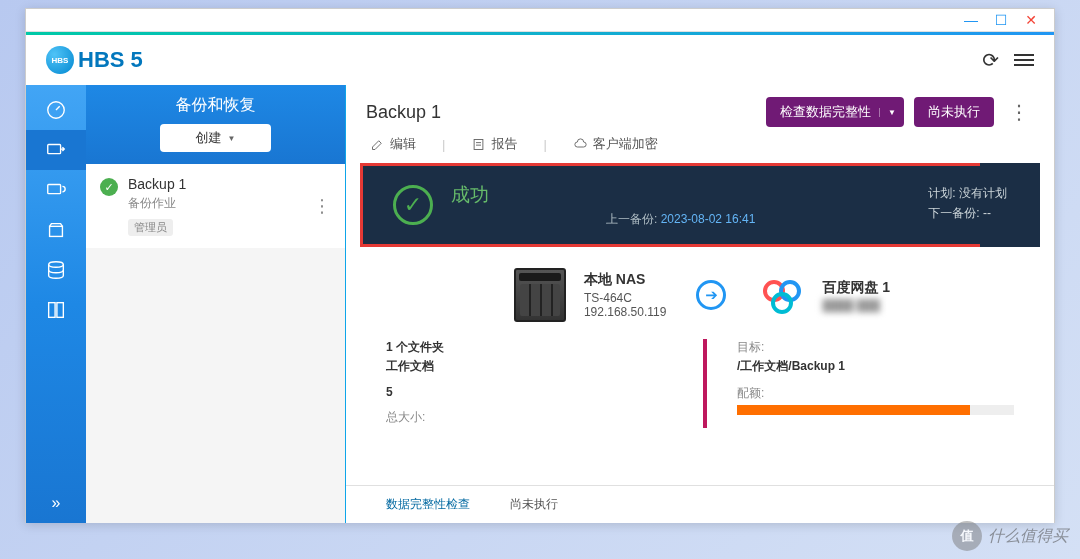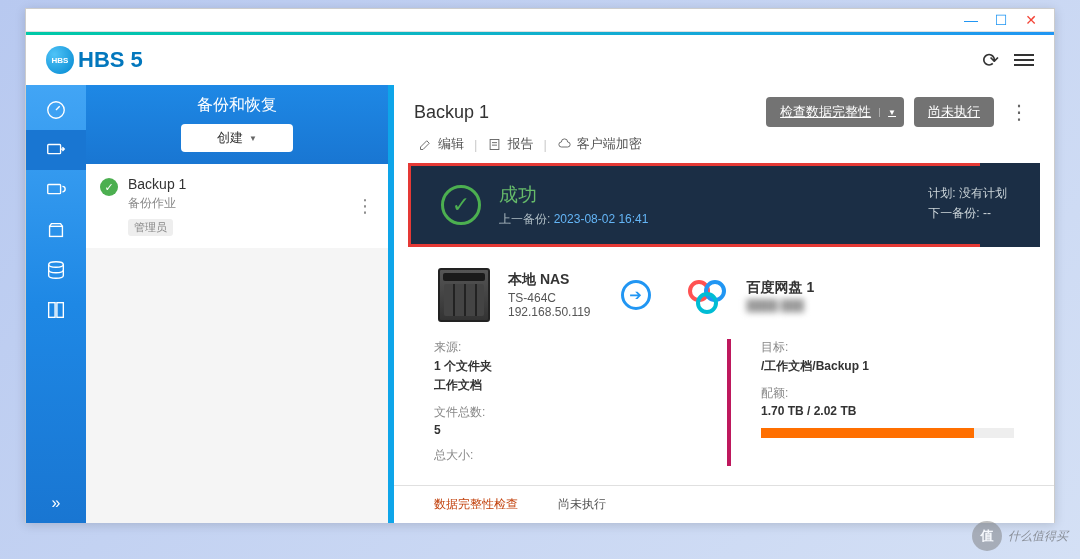--- a/index.html
+++ b/index.html
@@ -24,83 +24,83 @@
     .menu-icon div { height: 2px; background: #333; }
     
     .body-area { display: flex; height: 438px; }
     
     .nav-rail { width: 60px; background: linear-gradient(180deg, #42a5f5 0%, #1e88e5 50%, #1976d2 100%); display: flex; flex-direction: column; padding-top: 5px; }
     .nav-item { height: 40px; display: flex; align-items: center; justify-content: center; color: #fff; cursor: pointer; }
     .nav-item.active { background: #1976d2; }
     .nav-item svg { width: 22px; height: 22px; stroke: #fff; fill: none; stroke-width: 1.5; }
     .nav-collapse { margin-top: auto; height: 40px; display: flex; align-items: center; justify-content: center; color: #fff; cursor: pointer; }
     
-    .list-panel { width: 308px; background: #f5f5f5; border-right: 6px solid #0ea5e9; }
+    .list-panel { width: 260px; background: #f5f5f5; border-right: 1px solid #0ea5e9; }
     .list-header { background: linear-gradient(180deg, #1e88e5 0%, #1976d2 100%); color: #fff; text-align: center; padding: 10px 0 12px; }
     .list-header-title { font-size: 16px; font-weight: 500; margin-bottom: 8px; }
     .create-btn { background: #fff; color: #333; border: none; border-radius: 4px; padding: 5px 36px; font-size: 13px; cursor: pointer; display: inline-flex; align-items: center; gap: 6px; }
     .create-btn::after { content: '▼'; font-size: 8px; color: #666; }
     
     .job-item { background: #fff; padding: 12px 14px; display: flex; align-items: flex-start; gap: 10px; }
     .job-status-icon { width: 18px; height: 18px; border-radius: 50%; background: #4caf50; display: flex; align-items: center; justify-content: center; color: #fff; font-size: 11px; flex-shrink: 0; margin-top: 2px; }
     .job-info { flex: 1; }
     .job-name { font-size: 14px; color: #333; margin-bottom: 3px; }
     .job-type { font-size: 12px; color: #888; margin-bottom: 5px; }
     .job-owner { font-size: 11px; color: #888; background: #eee; border-radius: 3px; padding: 1px 6px; display: inline-block; }
     .job-more { color: #888; font-size: 18px; cursor: pointer; align-self: center; }
     
     .main-panel { flex: 1; background: #fff; padding: 0; display: flex; flex-direction: column; overflow: hidden; }
     .main-header { display: flex; align-items: center; padding: 12px 20px 8px; gap: 10px; }
     .main-title { font-size: 18px; color: #333; flex: 1; }
-    .btn-primary { background: #737373; color: #fff; border: none; border-radius: 4px; padding: 6px 14px; font-size: 13px; cursor: pointer; text-decoration: underline; }
+    .btn-primary { background: #701a75; color: #fff; border: none; border-radius: 4px; padding: 6px 14px; font-size: 13px; cursor: pointer; }
     .btn-check { display: flex; align-items: center; gap: 8px; padding-right: 8px; }
     .btn-check::after { content: '▼'; font-size: 8px; border-left: 1px solid rgba(255,255,255,0.4); padding-left: 8px; }
     .main-more { font-size: 20px; color: #666; cursor: pointer; padding: 0 5px; }
     
-    .action-row { display: flex; align-items: center; gap: 4px; padding: 0 20px 10px; font-size: 13px; color: #555; }
+    .action-row { display: flex; align-items: center; gap: 20px; padding: 0 20px 10px; font-size: 13px; color: #555; }
     .action-item { display: flex; align-items: center; gap: 5px; cursor: pointer; padding: 0 4px; }
     .action-sep { color: #ccc; margin: 0 2px; }
     .action-item svg { width: 15px; height: 15px; stroke: #666; fill: none; stroke-width: 1.5; }
     
     .status-banner { margin: 0 14px; border: 3px solid #e53935; background: #1b2e45; color: #fff; padding: 16px 30px; display: flex; align-items: center; gap: 18px; position: relative; }
     .status-banner::after { content: ''; position: absolute; right: -3px; top: -3px; bottom: -3px; width: 60px; background: #1b2e45; }
     .status-icon { width: 40px; height: 40px; border-radius: 50%; border: 3px solid #4caf50; display: flex; align-items: center; justify-content: center; color: #4caf50; font-size: 22px; flex-shrink: 0; }
     .status-text { flex: 1; }
     .status-title { color: #66bb6a; font-size: 19px; font-weight: 500; }
-    .status-sub { font-size: 12px; color: #b0bec5; margin-top: 3px; }
+    .status-sub { font-size: 12px; color: #b0bec5; margin-top: 3px; text-align: center; }
     .status-sub .dt { color: #64b5f6; }
     .status-right { font-size: 12px; color: #cfd8dc; z-index: 1; }
     .status-right div { margin-bottom: 3px; }
     
-    .diagram { padding: 18px 40px 14px; display: flex; align-items: center; justify-content: flex-start; gap: 30px; }
+    .diagram { padding: 18px 40px 14px; display: flex; align-items: center; justify-content: center; gap: 30px; }
     .endpoint { display: flex; align-items: center; gap: 14px; }
     .ep-icon { width: 60px; height: 60px; display: flex; align-items: center; justify-content: center; }
     .nas-icon { width: 52px; height: 54px; background: linear-gradient(180deg, #555 0%, #333 100%); border-radius: 3px; border: 2px solid #222; position: relative; }
     .nas-icon::before { content: ''; position: absolute; top: 3px; left: 3px; right: 3px; height: 8px; background: #1a1a1a; border-radius: 2px; }
     .nas-icon::after { content: ''; position: absolute; bottom: 4px; left: 4px; right: 4px; top: 14px; background: repeating-linear-gradient(90deg, #444 0, #444 9px, #222 9px, #222 11px); border-radius: 2px; }
     .ep-text { font-size: 12px; color: #555; }
     .ep-title { font-size: 14px; font-weight: 600; color: #333; margin-bottom: 2px; }
     .arrow-circle { width: 30px; height: 30px; border-radius: 50%; border: 3px solid #2196f3; display: flex; align-items: center; justify-content: center; color: #2196f3; font-size: 15px; }
     .cloud-icon { width: 52px; height: 52px; position: relative; }
     .cloud-icon svg { width: 100%; height: 100%; }
     .ep-blur { filter: blur(3px); color: #999; font-size: 11px; }
     
     .detail-cols { display: flex; padding: 0 40px; gap: 40px; font-size: 12px; }
     .detail-col { flex: 1; }
     .d-label { color: #888; margin-bottom: 2px; }
     .d-val { color: #333; font-weight: 600; margin-bottom: 10px; }
     .quota-bar { height: 10px; background: #eee; border-radius: 0; margin-top: 3px; margin-bottom: 10px; overflow: hidden; }
     .quota-fill { height: 100%; background: #ff6f00; width: 84%; }
     
     .footer-row { border-top: 1px solid #e0e0e0; padding: 10px 40px; font-size: 12px; color: #555; display: flex; gap: 40px; margin-top: auto; }
-    .footer-label { color: #c2410c; }
+    .footer-label { color: #0369a1; }
     
     .watermark { position: absolute; bottom: 8px; right: 12px; display: flex; align-items: center; gap: 6px; opacity: 0.8; }
     .wm-circle { width: 30px; height: 30px; border-radius: 50%; background: rgba(120,120,120,0.6); color: #fff; display: flex; align-items: center; justify-content: center; font-size: 13px; font-weight: bold; }
-    .wm-text { font-size: 12px; color: rgba(80,80,80,0.7); font-style: italic; font-weight: 500; }
+    .wm-text { font-size: 16px; color: rgba(80,80,80,0.7); font-style: italic; font-weight: 500; }
   </style>
 </head>
 <body>
 
 <div class="window">
   <div class="titlebar">
     <div class="tb-btn tb-min">—</div>
     <div class="tb-btn tb-max">☐</div>
     <div class="tb-btn tb-close">✕</div>
   </div>
@@ -243,32 +243,29 @@
           </div>
           <div class="ep-text">
             <div class="ep-title">百度网盘 1</div>
             <div class="ep-blur">████ ███</div>
           </div>
         </div>
       </div>
 
       <div class="detail-cols">
         <div class="detail-col">
-          <div class="d-label">来源:</div>
           <div class="d-val">1 个文件夹</div>
           <div class="d-val" style="margin-top:-8px">工作文档</div>
-          <div class="d-label">文件总数:</div>
           <div class="d-val">5</div>
           <div class="d-label">总大小:</div>
         </div>
         <div class="detail-col" style="border-left:4px solid #be185d; padding-left:30px">
           <div class="d-label">目标:</div>
           <div class="d-val">/工作文档/Backup 1</div>
           <div class="d-label">配额:</div>
-          <div class="d-val">1.70 TB / 2.02 TB</div>
           <div class="quota-bar">
               <div class="quota-fill"></div>
             </div>
         </div>
       </div>
 
       <div class="footer-row">
         <span class="footer-label">数据完整性检查</span>
         <span>尚未执行</span>
       </div>

